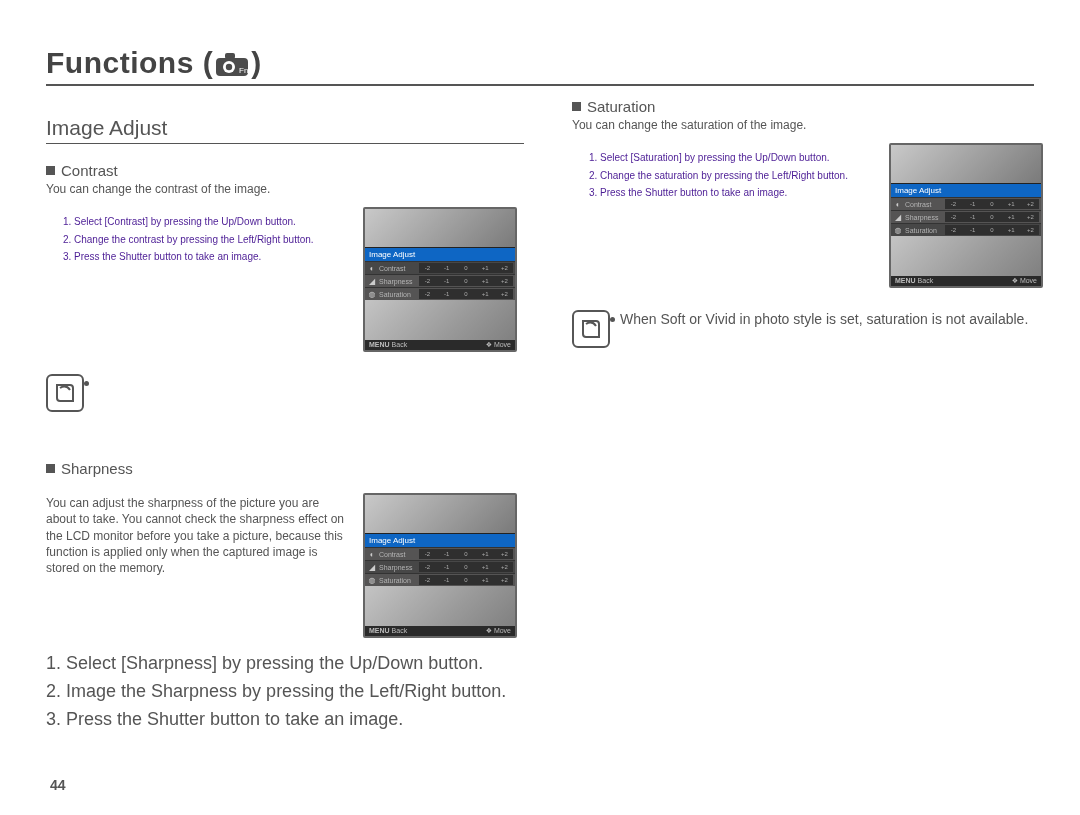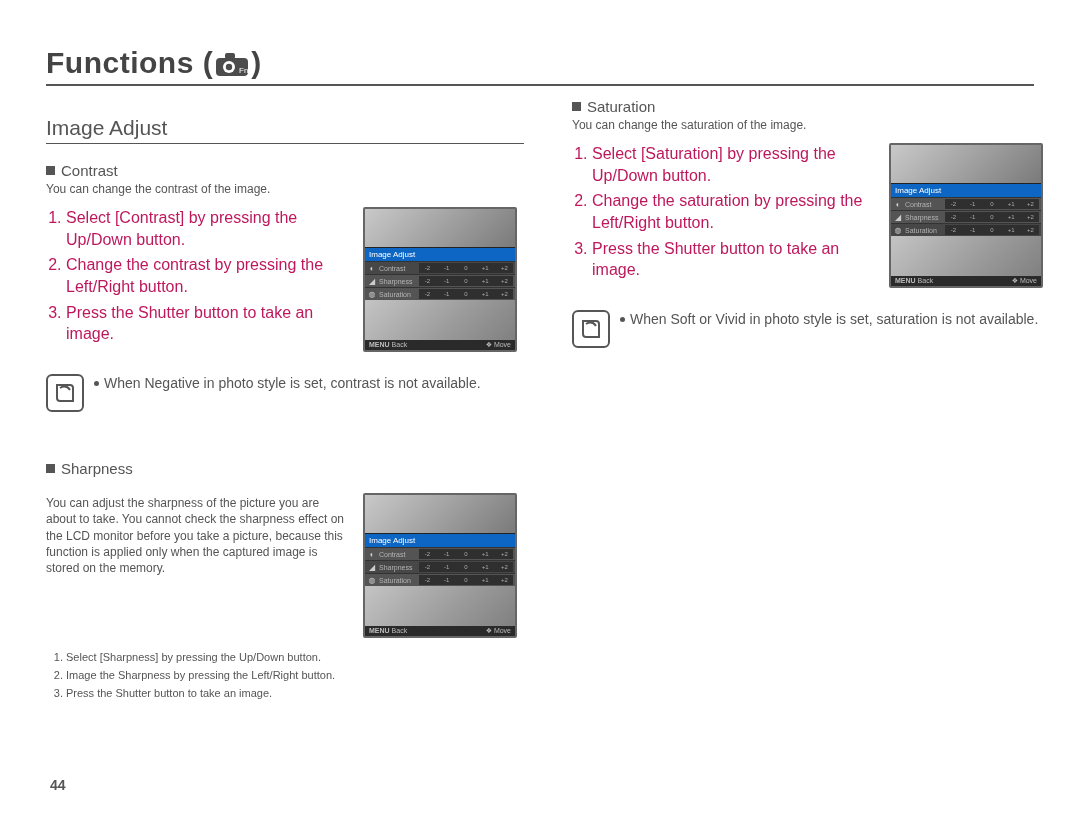--- a/index.html
+++ b/index.html
@@ -9,38 +9,38 @@
   .cam-ico{display:inline-flex;align-items:flex-end;margin:0 2px}
   .subhead{font-size:21px;color:#555;border-bottom:1px solid #555;display:inline-block;padding:18px 0 3px 0;width:478px}
   .cols{display:flex;gap:48px;margin-top:12px}
   .col{width:478px}
   .block{margin-top:18px}
   .sq{display:inline-block;width:9px;height:9px;background:#555;margin-right:6px;vertical-align:1px}
   .ttl{font-size:15px;color:#555}
   .desc{font-size:12px;color:#555;line-height:1.35;margin-top:2px}
   .row{display:flex;gap:12px;margin-top:10px}
   .steps{width:305px}
-  ol.steps-list{margin:0;padding-left:20px;font-size:16px;color:#be185d;line-height:1.35}
+  ol.steps-list{margin:8px;padding-left:20px;font-size:10px;color:#4c1d95;line-height:1.35}
   ol.steps-list li{margin-bottom:4px}
   .lcd{width:150px;border:2px solid #666;border-radius:2px;background:#3a3a3a;color:#ddd;font-size:8px}
   .lcd .photo{height:38px;background:linear-gradient(135deg,#c9c9c9 0%,#9a9a9a 60%,#7a7a7a 100%);border-bottom:1px solid #222}
   .lcd .photo2{height:40px;background:linear-gradient(135deg,#c4c4c4 0%,#9a9a9a 60%,#808080 100%)}
   .lcd .menu-t{background:#0e66c4;color:#fff;padding:2px 4px;font-size:8px}
   .lcd .mrow{display:flex;align-items:center;background:#555454;border-top:1px solid #333}
   .lcd .mrow.on{background:#474747}
   .lcd .mic{width:14px;text-align:center;font-size:8px;color:#ccc}
   .lcd .mlab{width:38px;font-size:7px;color:#b4b4b4;padding:1px 0}
   .lcd .slider{flex:1;height:10px;background:#2f2f2f;margin:1px 2px;display:flex;align-items:center;justify-content:space-between;padding:0 2px;font-size:6px;color:#aaa}
   .lcd .slider span{width:13px;text-align:center}
   .lcd .bot{display:flex;background:#2a2a2a;justify-content:space-between;padding:1px 4px;font-size:7px;color:#bdbdbd}
-  .note{display:flex;gap:10px;margin-top:22px;align-items:flex-start}
+  .note{display:flex;margin-top:22px;align-items:flex-start}
   .note-ico{width:34px;height:34px;border:2px solid #565656;border-radius:6px;display:flex;align-items:center;justify-content:center;color:#565656}
   .note-txt{font-size:14px;color:#555;line-height:1.35;flex:1}
   .bul{display:inline-block;width:5px;height:5px;background:#555;border-radius:50%;vertical-align:2px;margin-right:5px}
-  ol.wider{width:100%;margin-top:12px;padding-left:20px;font-size:11px;color:#555;line-height:1.45}
+  ol.wider{width:100%;margin-top:12px;padding-left:20px;font-size:18px;color:#555;line-height:1.45}
   ol.wider li{margin-bottom:2px}
   .pnum{position:absolute;left:50px;bottom:22px;font-size:14px;font-weight:700;color:#555}
   svg{display:block}
 </style>
 </head>
 <body>
 <div class="page">
 
 <div class="h1-row">
   <span class="h1">Functions (</span>
@@ -116,21 +116,21 @@
               </div>
         </div>
       </div>
       <div class="note">
         <div class="note-ico">
           <svg width="22" height="22" viewBox="0 0 22 22">
                 <path d="M4 3 L16 3 Q19 3 19 6 L19 19 L6 19 Q3 19 3 16 L3 3 Z" fill="none" stroke="#565656" stroke-width="2"></path>
                 <path d="M6 6 Q12 2 16 8" fill="none" stroke="#565656" stroke-width="2"></path>
               </svg>
         </div>
-        <div class="note-txt"><span class="bul"></span><span>When Negative in photo style is set, contrast is not available.</span></div>
+        <div class="note-txt"><span class="bul"></span></div>
       </div>
     </div>
 
     
     <div class="block" style="margin-top:48px">
       <div class="ttl"><span class="sq"></span><span>Sharpness</span></div>
       <div class="row" style="margin-top:16px">
         <div class="steps" style="width:305px">
           <div class="desc">You can adjust the sharpness of the picture you are about to take. You cannot check the sharpness effect on the LCD monitor before you take a picture, because this function is applied only when the captured image is stored on the memory.</div>
         </div>

